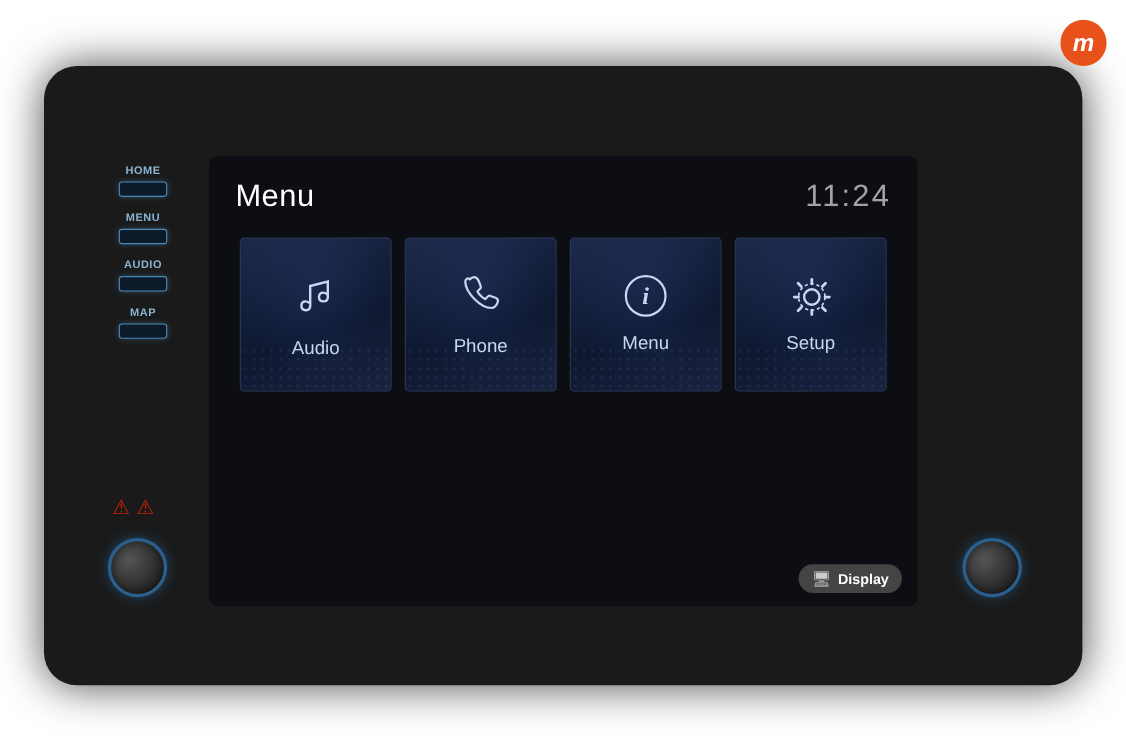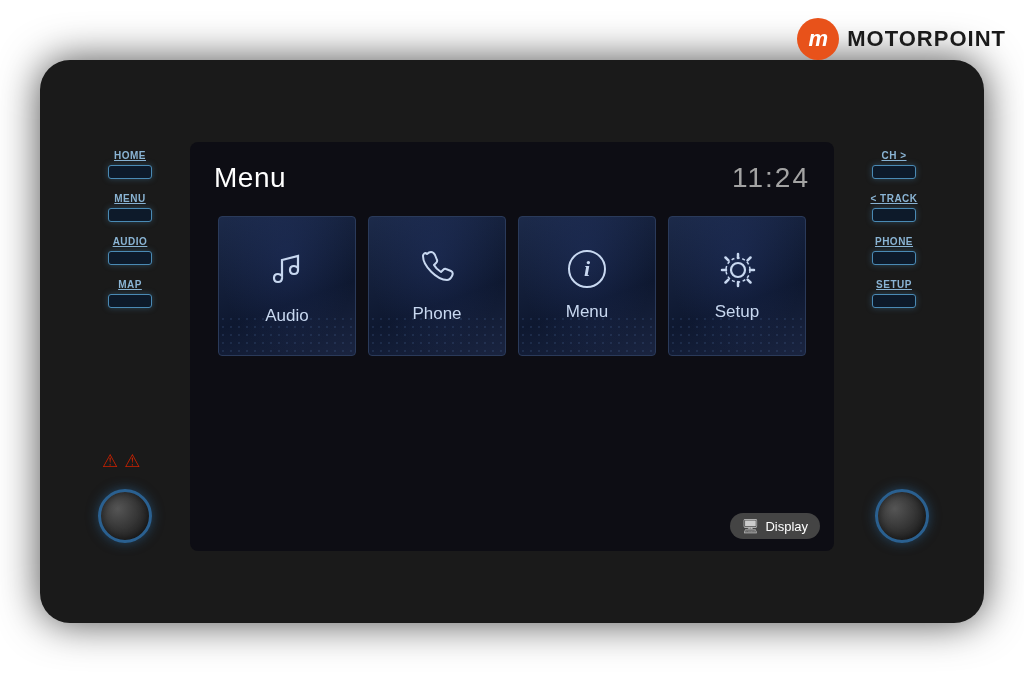--- a/index.html
+++ b/index.html
@@ -76,21 +76,20 @@
       align-items: center;
       gap: 4px;
     }
 
     .side-btn-label {
       color: #8ab4d4;
       font-size: 10px;
       font-weight: bold;
       letter-spacing: 0.5px;
       text-align: center;
-      text-decoration: underline;
     }
 
     .side-btn-rect {
       width: 44px;
       height: 14px;
       border: 1.5px solid #4a8ab4;
       border-radius: 3px;
       background: #0d1a2a;
       box-shadow: 0 0 6px rgba(74,138,180,0.4);
     }
@@ -293,21 +292,21 @@
     }
 
     .display-btn-icon {
       color: #ccc;
       font-size: 14px;
     }
 
     .display-btn-text {
       color: #ffffff;
       font-size: 13px;
-      font-weight: 400;
+      font-weight: 700;
     }
 
     
     .music-note {
       position: relative;
       z-index: 1;
     }
 
     
     .phone-icon-wrap {
@@ -326,21 +325,20 @@
       background-size: 8px 8px;
     }
   </style>
 </head>
 <body>
 
 <div class="motorpoint-logo">
   <div class="motorpoint-circle">
     <span>m</span>
   </div>
-  <span class="motorpoint-text">MOTORPOINT</span>
 </div>
 
 <div class="car-unit">
 
   <div class="left-panel">
 
     <div class="side-btn">
       <span class="side-btn-label">HOME</span>
       <div class="side-btn-rect"></div>
     </div>
@@ -363,42 +361,20 @@
 
   <div class="warning-icons">
     <span class="warning-icon">⚠</span>
     <span class="warning-icon">⚠</span>
   </div>
 
   <div class="power-volume-label">POWER<br>VOLUME</div>
 
   <div class="left-knob"></div>
 
-  <div class="right-panel">
-
-    <div class="side-btn">
-      <span class="side-btn-label">CH &gt;</span>
-      <div class="side-btn-rect"></div>
-    </div>
-
-    <div class="side-btn">
-      <span class="side-btn-label">&lt; TRACK</span>
-      <div class="side-btn-rect"></div>
-    </div>
-
-    <div class="side-btn">
-      <span class="side-btn-label">PHONE</span>
-      <div class="side-btn-rect"></div>
-    </div>
-
-    <div class="side-btn">
-      <span class="side-btn-label">SETUP</span>
-      <div class="side-btn-rect"></div>
-    </div>
-  </div>
 
   <div class="tune-scroll-label">TUNE<br>SCROLL</div>
 
   <div class="right-knob"></div>
 
   <div class="main-screen">
 
     <div class="screen-header">
       <span class="screen-title">Menu</span>
       <span class="screen-time">11:24</span>

